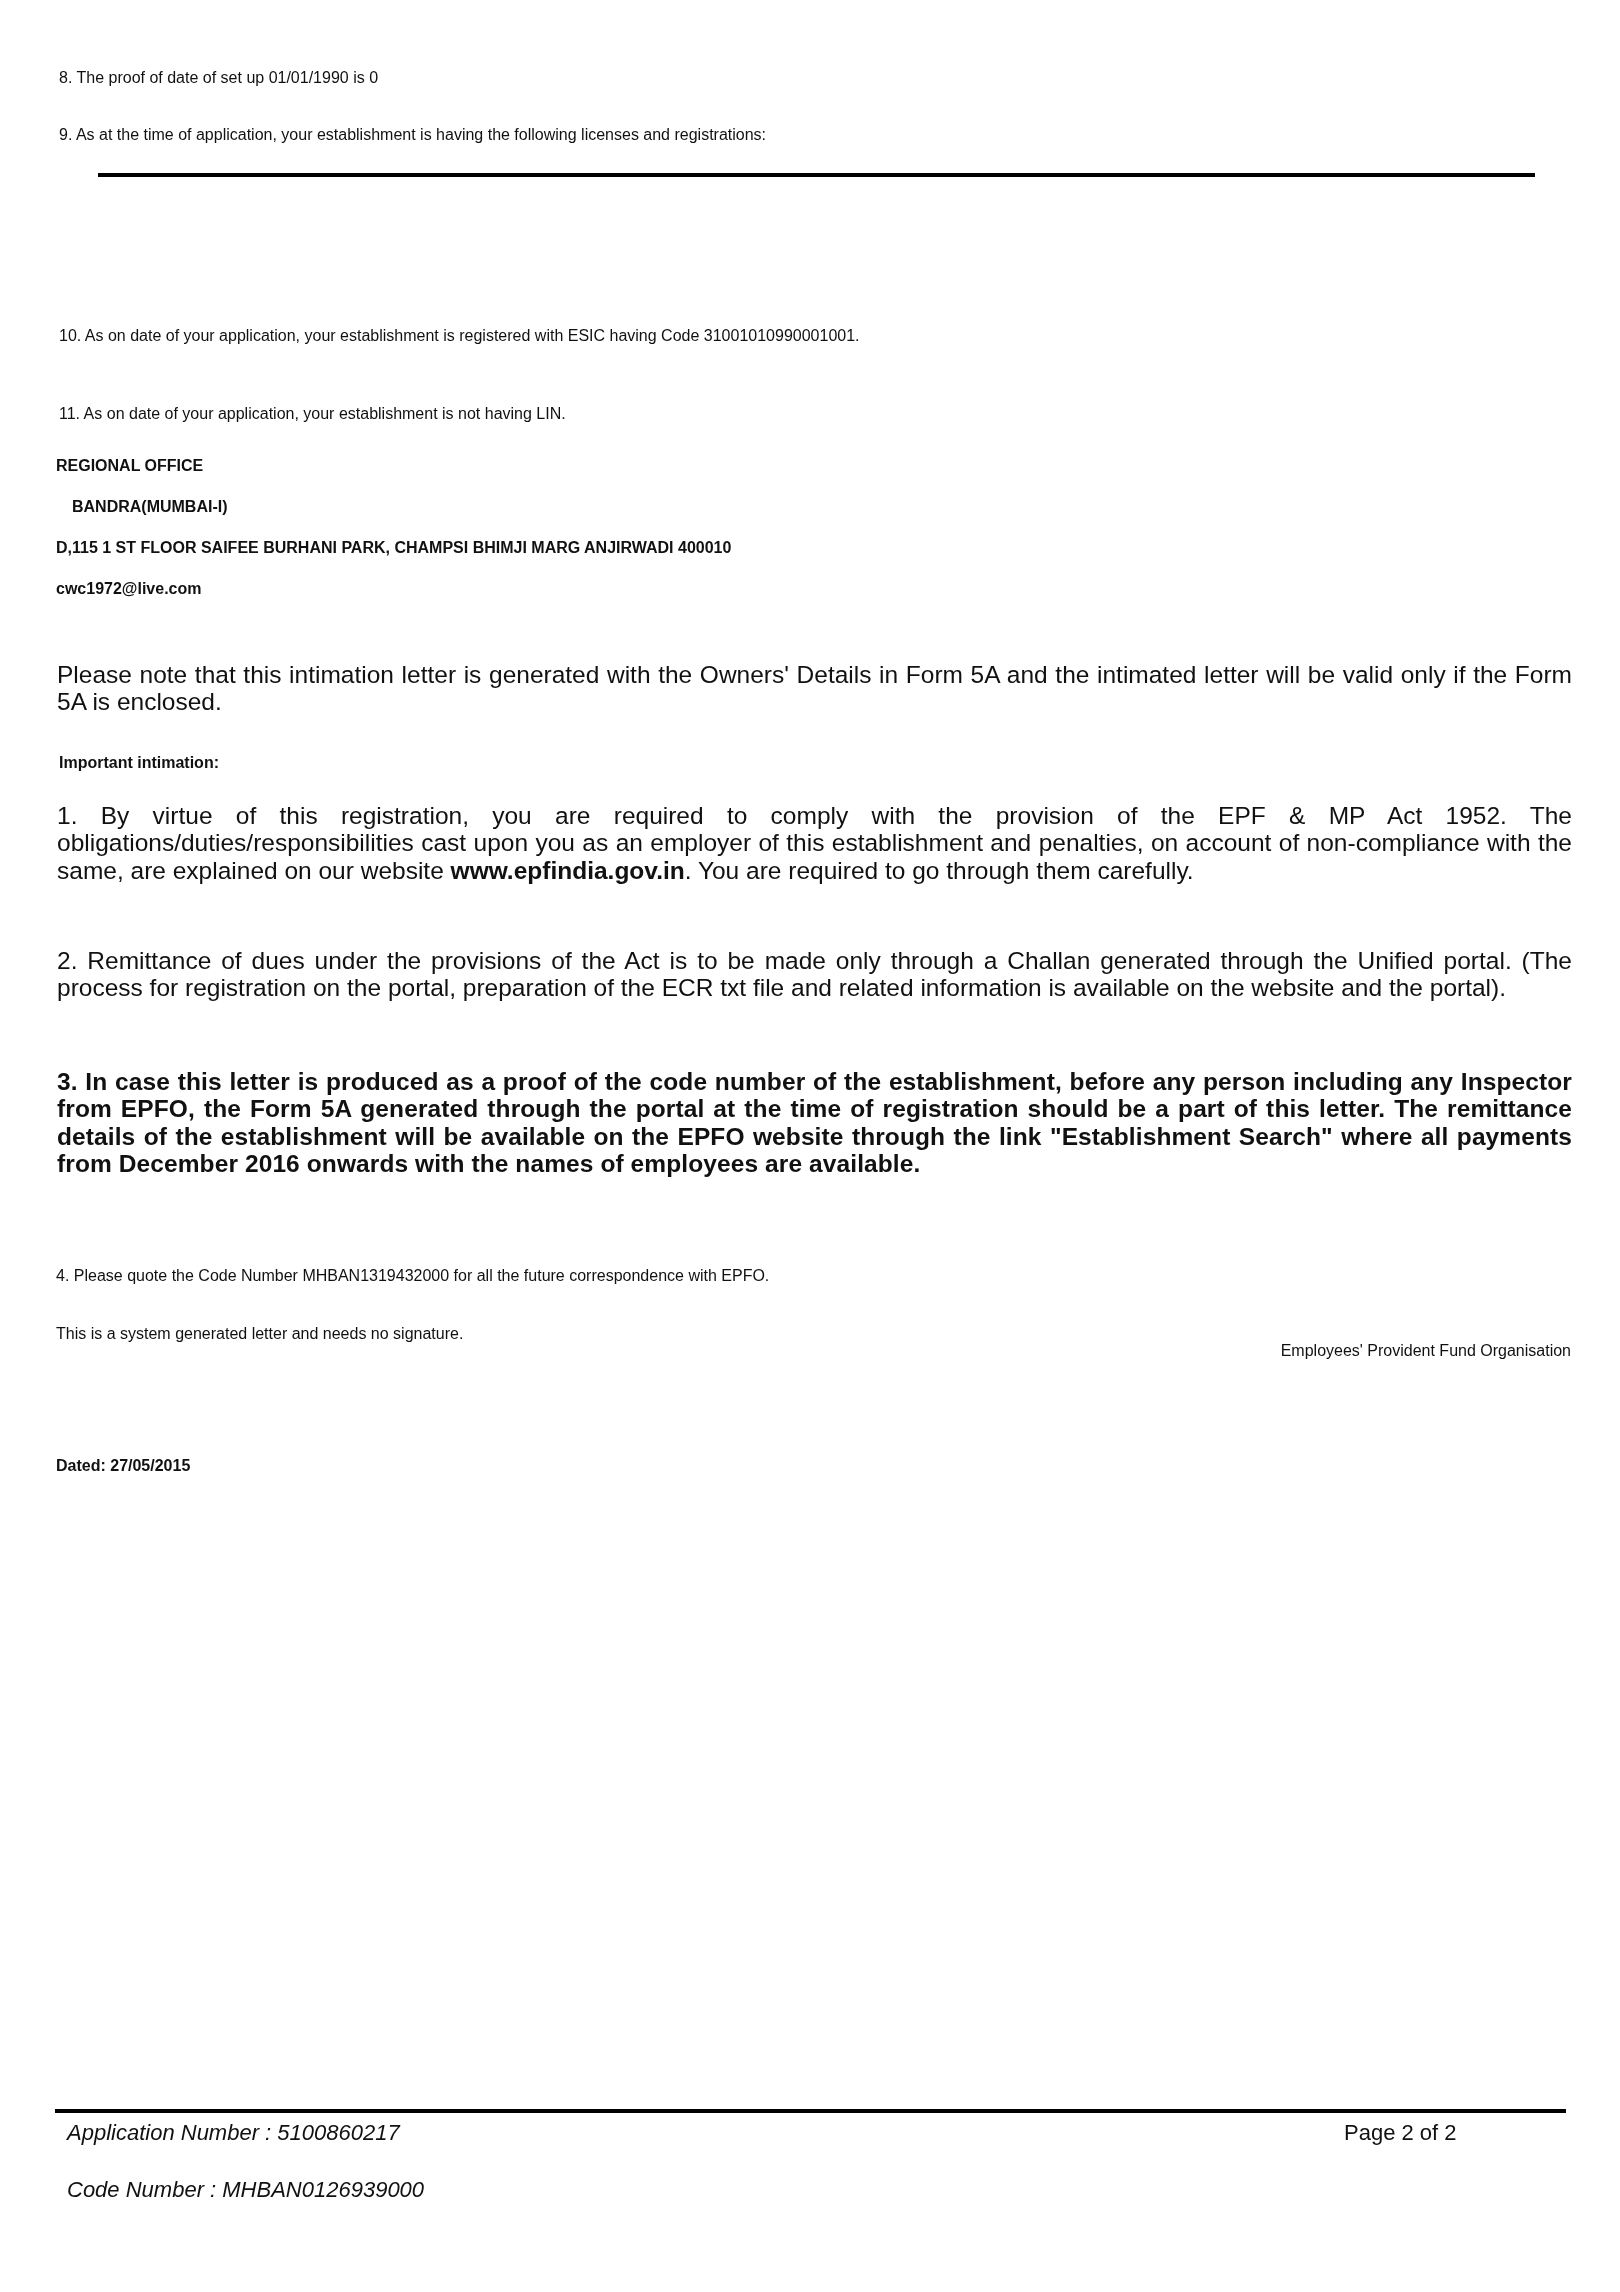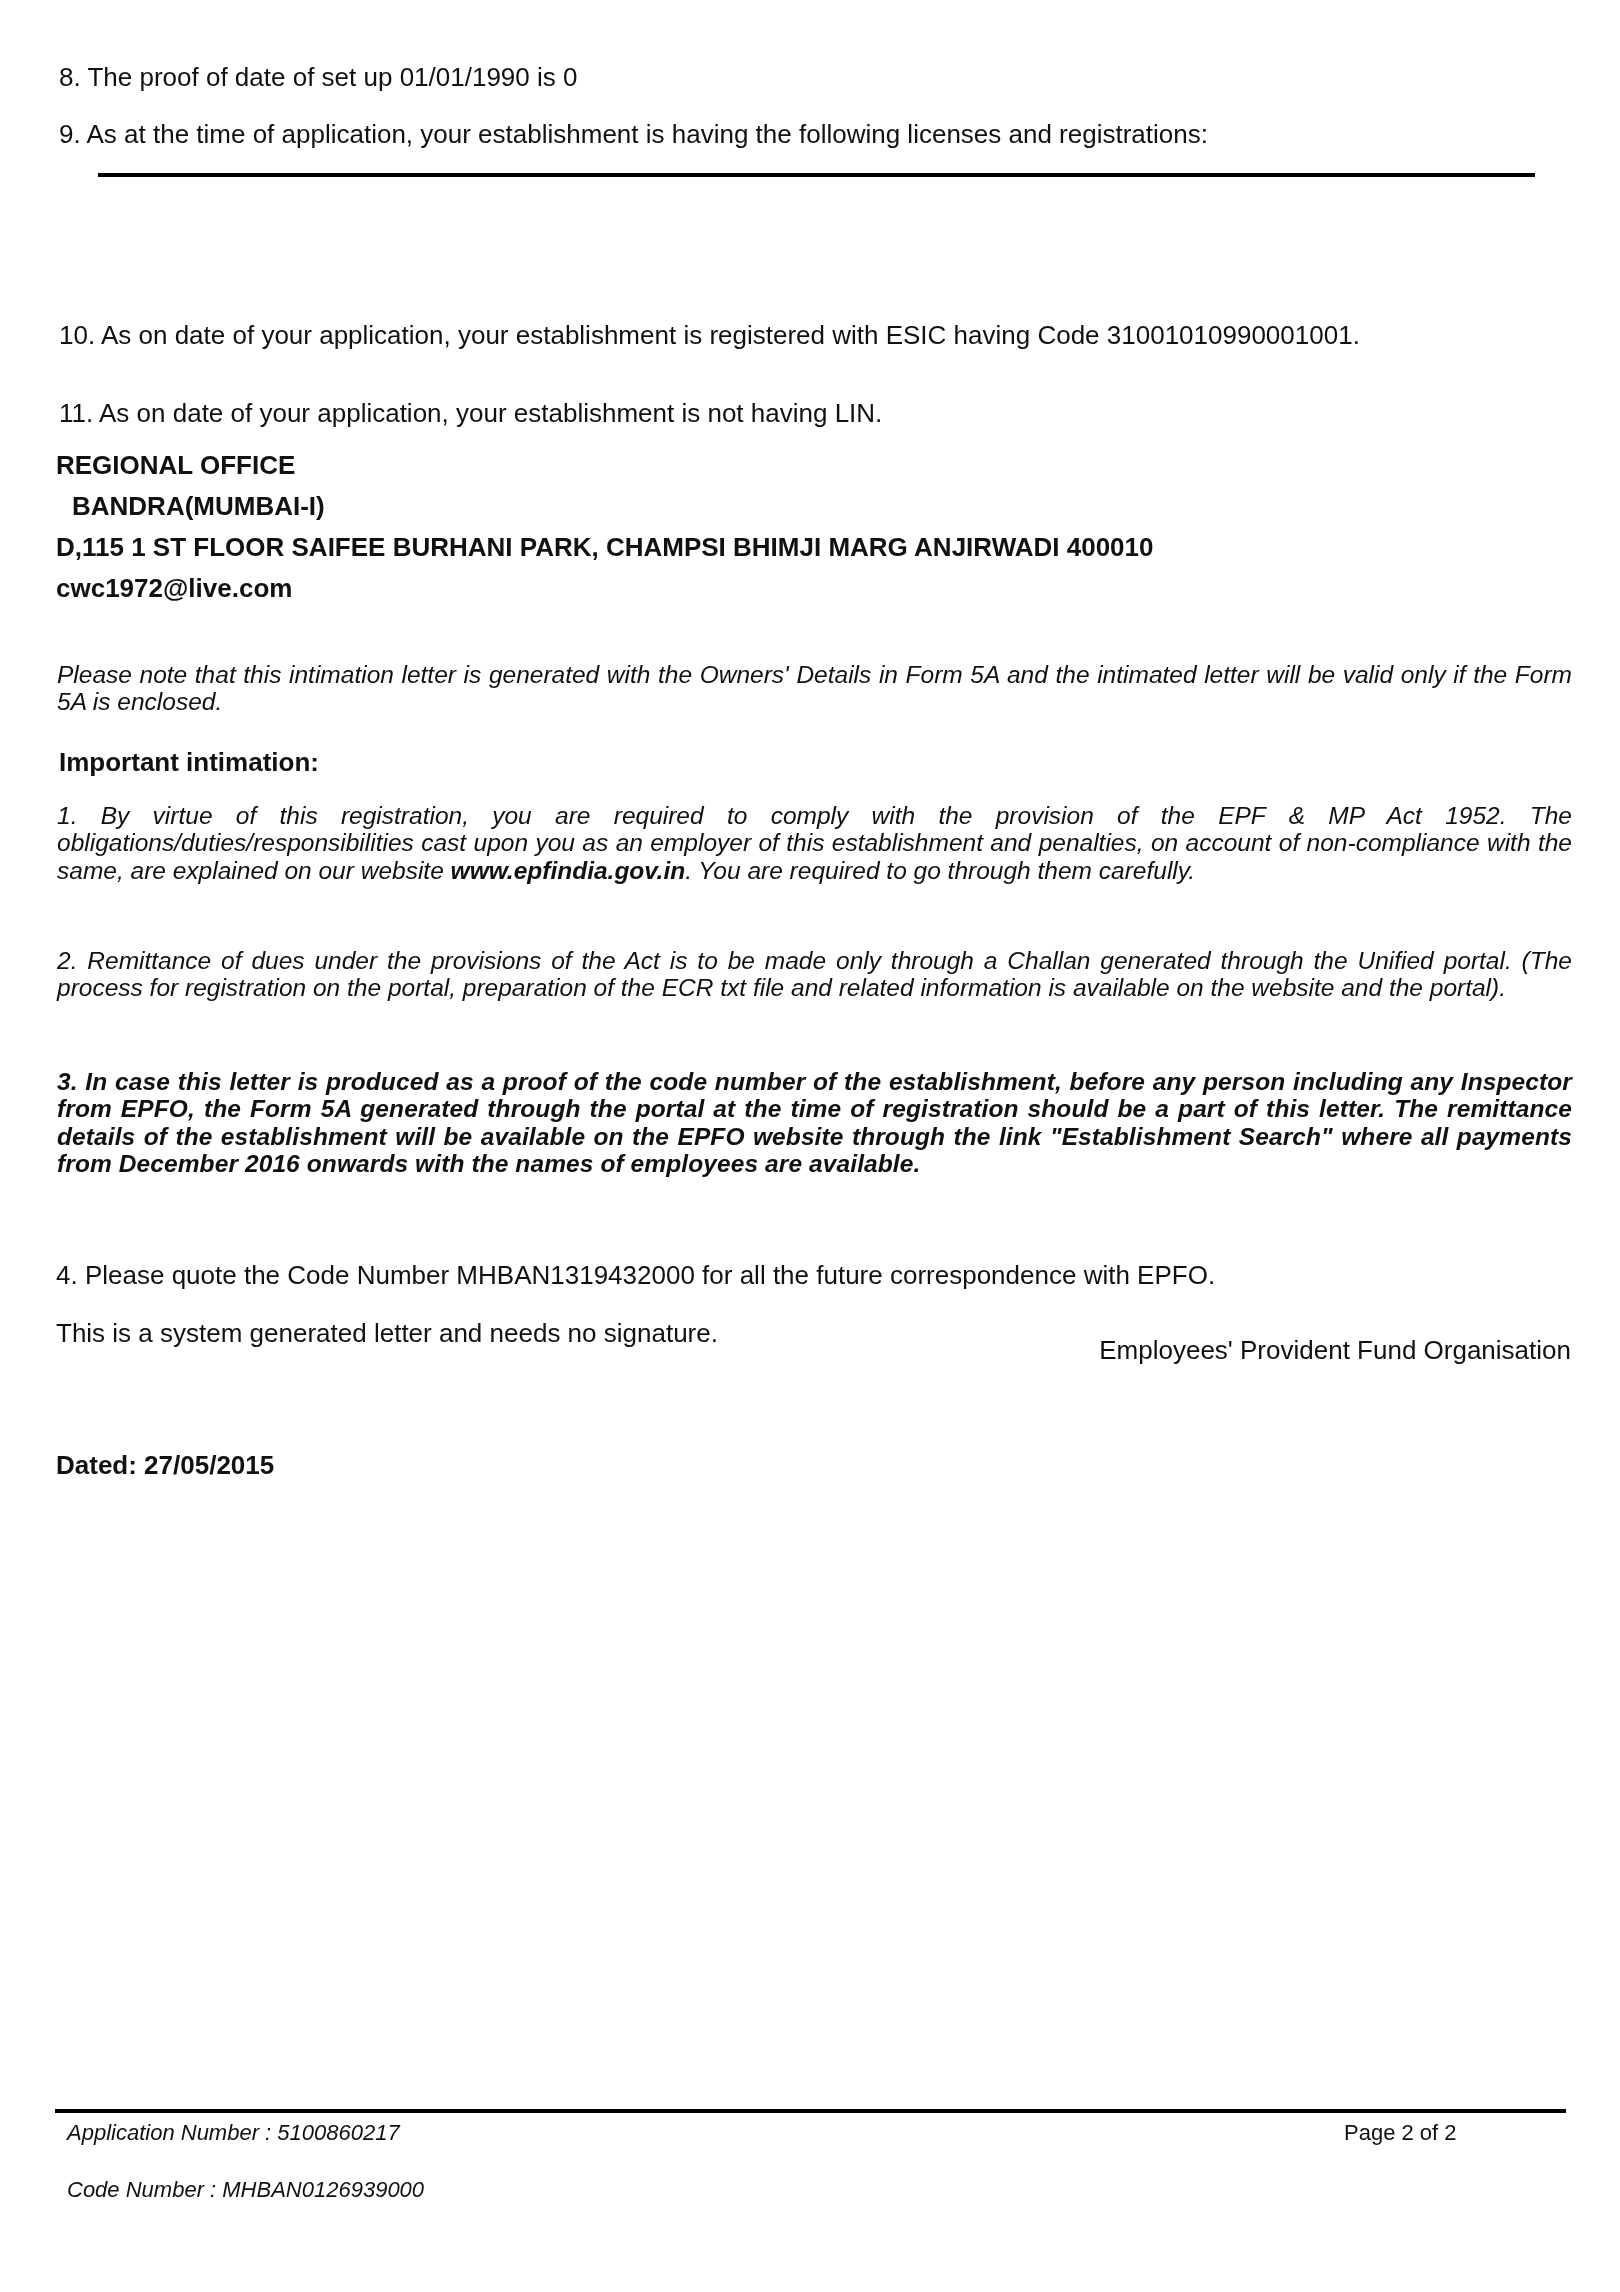--- a/index.html
+++ b/index.html
@@ -10,38 +10,37 @@
     body {
       width: 1620px;
       height: 2293px;
       position: relative;
       font-family: "Liberation Sans", sans-serif;
       color: #111111;
       overflow: hidden;
     }
     .abs { position: absolute; }
     .line-text {
-      font-size: 26px;
+      font-size: 16px;
       line-height: 29px;
       white-space: nowrap;
     }
     .bold { font-weight: bold; }
     .rule {
       position: absolute;
       background: #000000;
     }
     .para {
       position: absolute;
       left: 57px;
       width: 1515px;
       font-size: 24.5px;
       line-height: 27.4px;
       text-align: justify;
       text-align-last: left;
-      font-style: italic;
     }
     .para.bold-para {
       font-weight: bold;
       letter-spacing: 0.1px;
     }
     .footer-text {
       font-size: 22px;
       font-style: italic;
       line-height: 29px;
       white-space: nowrap;

